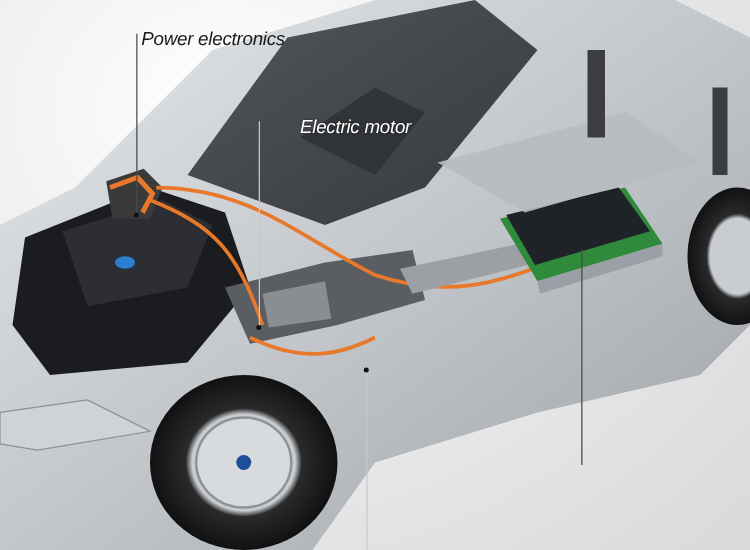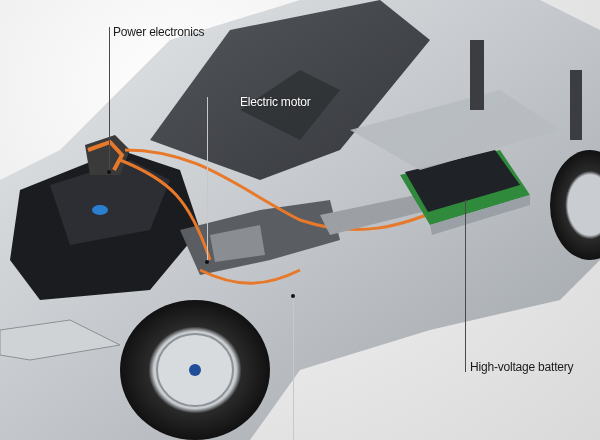--- a/index.html
+++ b/index.html
@@ -5,22 +5,22 @@
   html, body { margin: 0; padding: 0; }
   body {
     width: 600px; height: 440px; overflow: hidden; position: relative;
     font-family: "Liberation Sans", sans-serif;
     background: #f2f2f2;
   }
   .stage { position: absolute; inset: 0; overflow: hidden;
     background: radial-gradient(ellipse at 30% 20%, #ffffff 0%, #ececec 45%, #d9d9d9 100%); }
   svg.car { position: absolute; left: 0; top: 0; }
   .label {
-    position: absolute; font-size: 12px; line-height: 14px; color: #1a1a1a;
-    letter-spacing: -0.2px; white-space: nowrap;
+    position: absolute; font-size: 15px; line-height: 14px; color: #1a1a1a;
+    letter-spacing: -0.2px; white-space: nowrap; font-style: italic;
   }
   .label.dark-bg { color: #ffffff; text-shadow: 0 0 2px rgba(0,0,0,0.6); margin-left: 28px; }
   .leader { position: absolute; width: 1px; background: #4a4a4a; }
   .leader.light { background: #c8c8c8; }
   .dot { position: absolute; width: 4px; height: 4px; border-radius: 50%; background: #111; }
 </style>
 </head>
 <body>
 
 <div class="stage">
@@ -91,17 +91,16 @@
 
   <div class="leader" style="left:109px; top:27px; height:145px;"></div>
   <div class="dot" style="left:107px; top:170px;"></div>
   <div class="label" style="left:113px; top:25px;">Power electronics</div>
 
   <div class="leader light" style="left:207px; top:97px; height:165px;"></div>
   <div class="dot" style="left:205px; top:260px;"></div>
   <div class="label dark-bg" style="left:212px; top:95px;">Electric motor</div>
 
   <div class="leader" style="left:465px; top:200px; height:172px;"></div>
-  <div class="label" style="left:470px; top:360px;">High-voltage battery</div>
 
   <div class="leader light" style="left:293px; top:296px; height:144px;"></div>
   <div class="dot" style="left:291px; top:294px;"></div>
 </div>
 
 </body></html>

